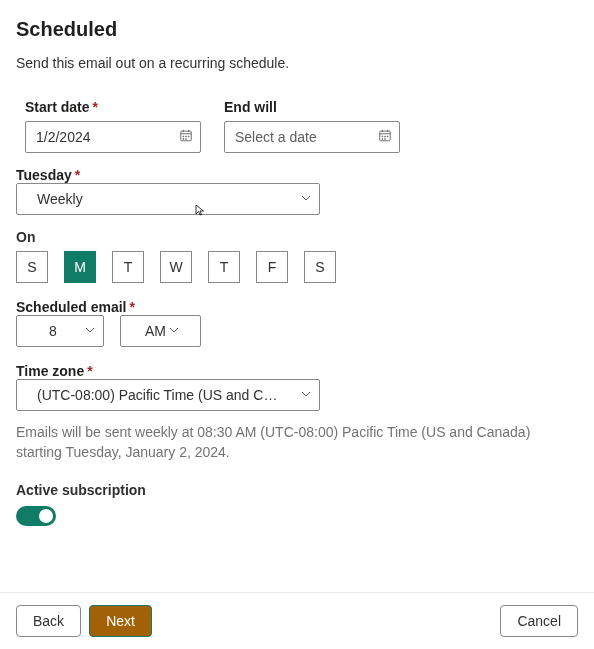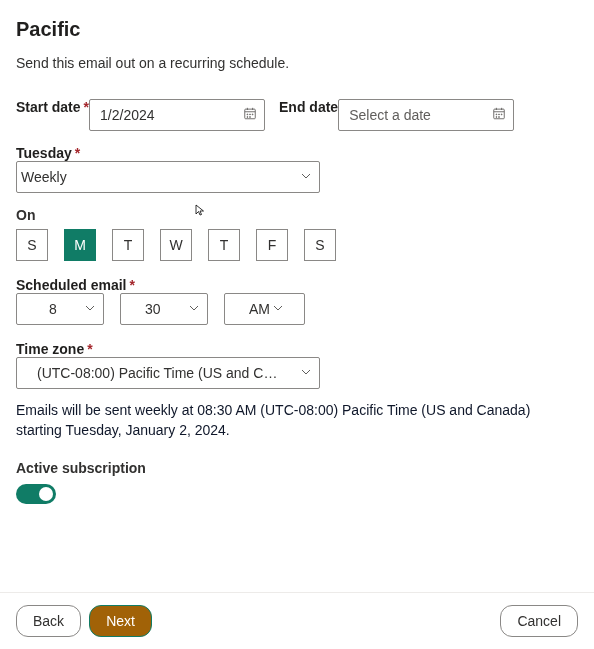--- a/index.html
+++ b/index.html
@@ -9,21 +9,21 @@
     color: #323130;
     background: #fff;
     width: 594px;
     height: 649px;
     position: relative;
   }
   .content { padding: 18px 16px 0 16px; }
   h1 { font-size: 20px; font-weight: 600; margin-bottom: 14px; color: #201f1e; }
   .subtitle { margin-bottom: 28px; color: #323130; }
   .row { display: flex; gap: 14px; margin-bottom: 14px; }
-  .field { display: flex; flex-direction: row; }
+  .field { display: flex; flex-direction: column; margin-left: 9px; }
   .label { font-weight: 600; font-size: 14px; margin-bottom: 6px; color: #201f1e; }
   .req { color: #a4262c; margin-left: 3px; }
   .input-wrap {
     position: relative;
     display: flex;
     align-items: flex-start;
   }
   .text-input, .select {
     border: 1px solid #8a8886;
     border-radius: 2px;
@@ -67,21 +67,21 @@
   .time-row { display: flex; gap: 16px; margin-bottom: 16px; }
   .time-select {
     width: 88px;
     text-align: center;
     padding-left: 0;
     padding-right: 34px;
   }
   .time-select.ampm ,.time-select.min{ text-align: left; padding-left: 24px; }
   .time-select.hour { padding-left:20px; }
   .tz-select { width: 304px; text-overflow: ellipsis; white-space: nowrap; overflow: hidden; }
-  .summary { margin-top: 12px; margin-bottom: 20px; line-height: 1.4; color: #0f172a; }
+  .summary { margin-top: 12px; margin-bottom: 20px; line-height: 1.4; color: #737373; }
   .toggle-label { font-weight: 700; margin-bottom: 8px; display:block; }
   .toggle {
     width: 40px;
     height: 20px;
     border-radius: 10px;
     background: #107c66;
     position: relative;
     border: none;
     cursor: pointer;
     display: inline-block;
@@ -105,21 +105,21 @@
     display: flex;
     gap: 8px;
     align-items: center;
     background:#fff;
   }
   .btn {
     height: 32px;
     padding: 0 16px;
     border: 1px solid #8a8886;
     background: #fff;
-    border-radius: 12px;
+    border-radius: 4px;
     font-size: 14px;
     font-family: inherit;
     cursor: pointer;
     color: #323130;
   }
   .btn.primary {
     background: #a16207;
     border-color: #107c66;
     color: #fff;
   }
@@ -127,21 +127,21 @@
   .on-label { font-weight:600; margin-bottom:6px; display:block; }
   .sect { margin-bottom: 14px; }
   .cursor {
     position:absolute; left:195px; top:204px; font-size:11px; color:#000; pointer-events:none;
   }
 </style>
 </head>
 <body>
 
 <div class="content">
-  <h1>Pacific</h1>
+  <h1>Scheduled</h1>
   <p class="subtitle">Send this email out on a recurring schedule.</p>
 
   <div class="row">
     <div class="field">
       <label class="label">
         <span>Start date</span><span class="req">*</span>
       </label>
       <div class="input-wrap date-field">
         <input class="text-input" type="text" value="1/2/2024" style="">
         <span class="icon-right">
@@ -153,21 +153,21 @@
               <circle cx="5" cy="9" r="0.5" fill="currentColor"></circle>
               <circle cx="8" cy="9" r="0.5" fill="currentColor"></circle>
               <circle cx="11" cy="9" r="0.5" fill="currentColor"></circle>
               <circle cx="5" cy="12" r="0.5" fill="currentColor"></circle>
               <circle cx="8" cy="12" r="0.5" fill="currentColor"></circle>
             </svg>
         </span>
       </div>
     </div>
     <div class="field">
-      <label class="label">End date</label>
+      <label class="label">End will</label>
       <div class="input-wrap date-field">
         <input class="text-input" type="text" placeholder="Select a date" style="">
         <span class="icon-right">
           <svg width="14" height="14" viewBox="0 0 16 16" fill="none" stroke="currentColor" stroke-width="1">
               <rect x="2" y="3" width="12" height="11" rx="1"></rect>
               <line x1="2" y1="6" x2="14" y2="6"></line>
               <line x1="5" y1="1.5" x2="5" y2="4"></line>
               <line x1="11" y1="1.5" x2="11" y2="4"></line>
               <circle cx="5" cy="9" r="0.5" fill="currentColor"></circle>
               <circle cx="8" cy="9" r="0.5" fill="currentColor"></circle>
@@ -178,21 +178,21 @@
         </span>
       </div>
     </div>
   </div>
 
   <div class="sect">
     <label class="label">
       <span>Tuesday</span><span class="req">*</span>
     </label>
     <div class="input-wrap repeat-select">
-      <button class="select" style="padding-left:4px">Weekly</button>
+      <button class="select" style="padding-left:20px">Weekly</button>
       <span class="icon-right">
         <svg width="12" height="12" viewBox="0 0 12 12">
             <path d="M2 4 L6 8 L10 4" fill="none" stroke="currentColor" stroke-width="1"></path>
           </svg>
       </span>
     </div>
   </div>
 
   <div class="cursor">
     <svg width="10" height="12" viewBox="0 0 10 12">
@@ -214,26 +214,20 @@
   <label class="label">
     <span>Scheduled email</span><span class="req">*</span>
   </label>
   <div class="time-row">
     <div class="input-wrap" style="width:88px">
       <button class="select time-select hour">8</button>
       <span class="icon-right"><svg width="12" height="12" viewBox="0 0 12 12">
             <path d="M2 4 L6 8 L10 4" fill="none" stroke="currentColor" stroke-width="1"></path>
           </svg></span>
     </div>
-    <div class="input-wrap" style="width:88px">
-      <button class="select time-select min">30</button>
-      <span class="icon-right"><svg width="12" height="12" viewBox="0 0 12 12">
-            <path d="M2 4 L6 8 L10 4" fill="none" stroke="currentColor" stroke-width="1"></path>
-          </svg></span>
-    </div>
     <div class="input-wrap" style="width:68px">
       <button class="select time-select ampm">AM</button>
       <span class="icon-right"><svg width="12" height="12" viewBox="0 0 12 12">
             <path d="M2 4 L6 8 L10 4" fill="none" stroke="currentColor" stroke-width="1"></path>
           </svg></span>
     </div>
   </div>
 
   <label class="label">
     <span>Time zone</span><span class="req">*</span>

